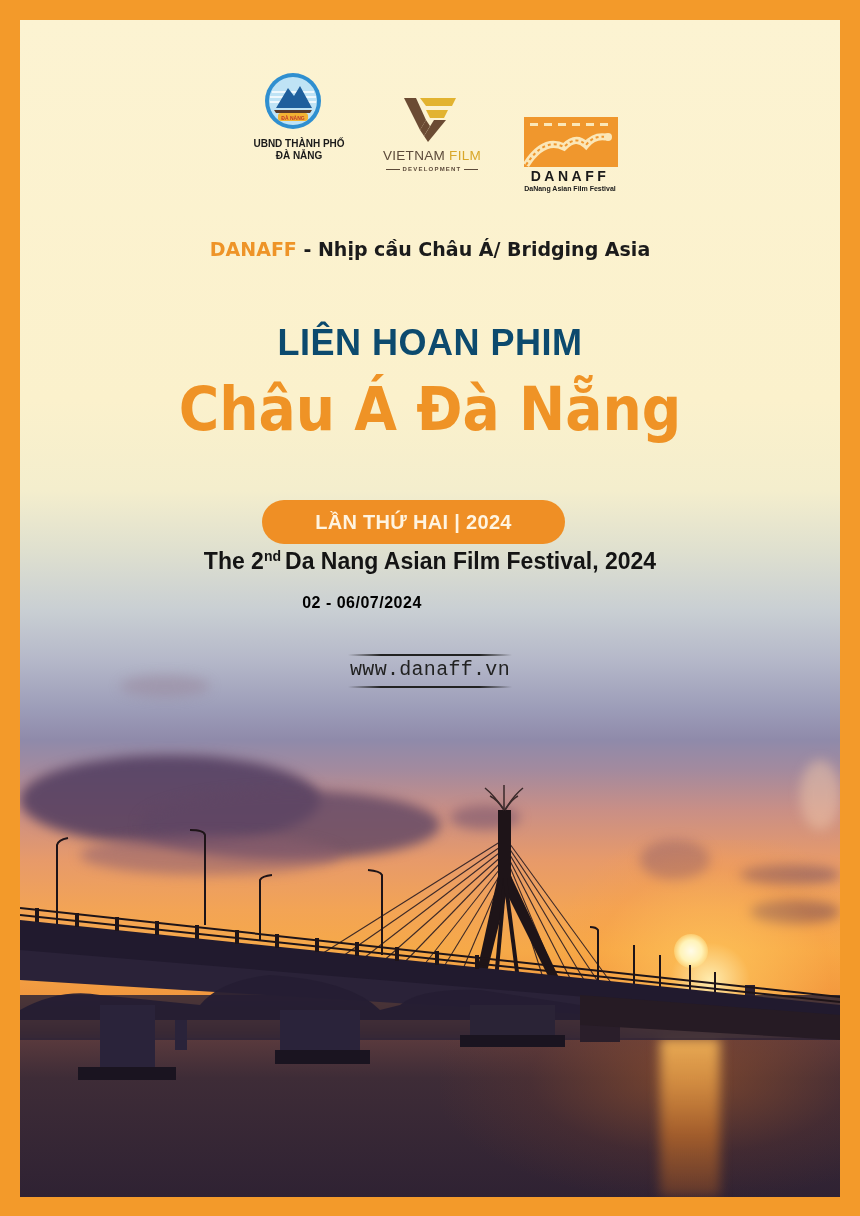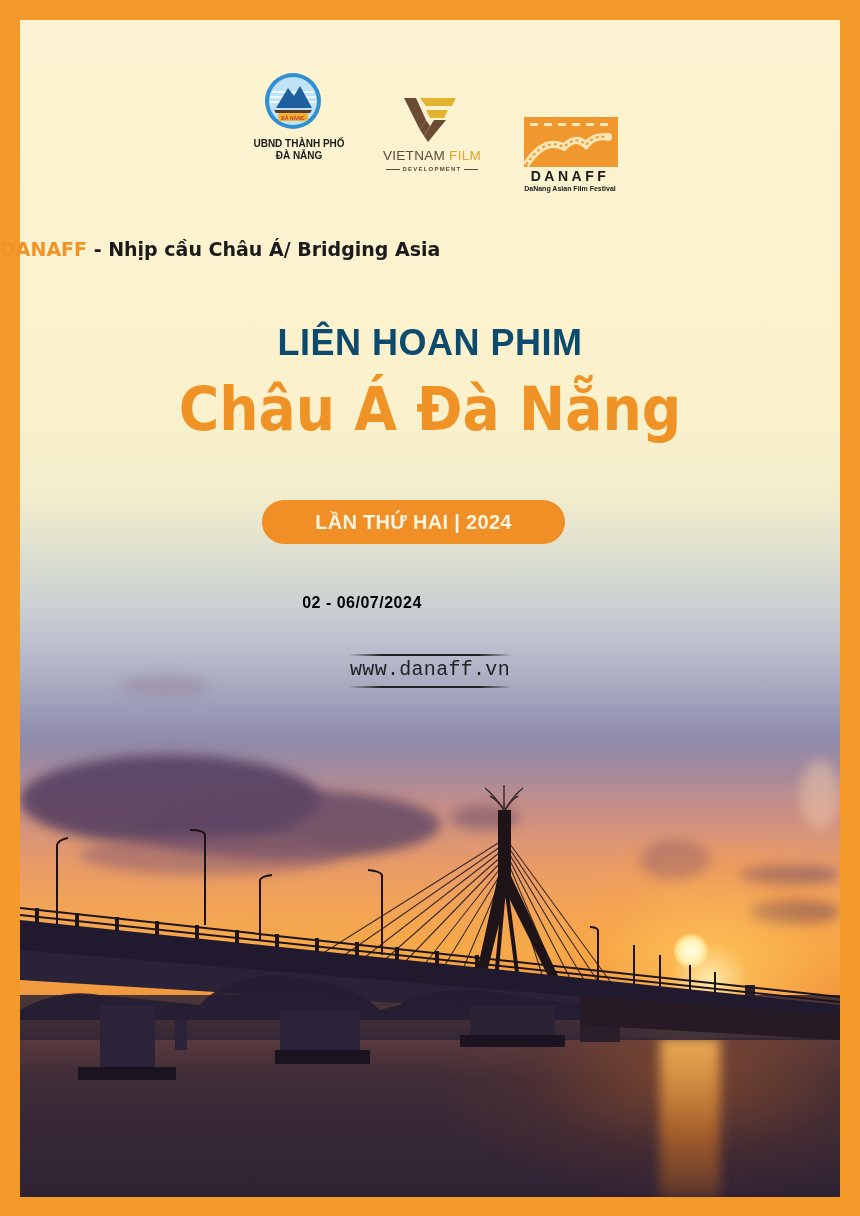--- a/index.html
+++ b/index.html
@@ -58,21 +58,21 @@
   .logo-text { position: absolute; font-family: "Liberation Sans", sans-serif; text-align: center; }
   .ubnd-label { left: 234px; top: 138px; width: 130px; font-size: 10px; line-height: 12px; color: #1a1a1a; font-weight: bold; }
   .vfd-name { left: 368px; top: 148px; width: 128px; font-size: 13.5px; font-weight: normal; letter-spacing: 0.3px; color: #5c4a3a; }
   .vfd-name .film { color: #d9a72a; }
   .vfd-sub { left: 380px; top: 166px; width: 104px; font-size: 6px; letter-spacing: 1.2px; color: #5c4a3a; font-weight: bold; }
   .vfd-sub::before, .vfd-sub::after { content: ""; display: inline-block; width: 14px; height: 1px; background: #5c4a3a; vertical-align: middle; margin: 0 3px; }
   .danaff-word { left: 520px; top: 168px; width: 100px; font-size: 14px; font-weight: bold; letter-spacing: 3.5px; color: #1a1a1a; }
   .danaff-sub { left: 516px; top: 185px; width: 108px; font-size: 7px; font-weight: bold; color: #1a1a1a; }
 
   .tagline {
-    position: absolute; left: 0; top: 238px; width: 860px; 
+    position: absolute; left: 0; top: 238px; width: 860px; text-align: center;
     font-family: "DejaVu Sans", sans-serif; font-size: 19px; font-weight: bold; color: #1b1b1b;
   }
   .tagline .brand { color: #ee9428; }
   .heading {
     position: absolute; left: 0; top: 322px; width: 860px; text-align: center;
     font-family: "Liberation Sans", sans-serif; font-weight: bold; font-size: 36px; color: #0c4a6e;
     letter-spacing: 0.5px;
   }
   .title {
     position: absolute; left: 0; top: 374px; width: 860px; text-align: center;
@@ -256,19 +256,20 @@
     <div class="logo-text danaff-word">DANAFF</div>
     <div class="logo-text danaff-sub">DaNang Asian Film Festival</div>
   </div>
 
   <div class="tagline"><span class="brand">DANAFF</span><span> - Nhịp cầu Châu Á/ Bridging Asia</span></div>
 
   <div class="heading">LIÊN HOAN PHIM</div>
   <div class="title">Châu Á Đà Nẵng</div>
   <div class="pill">LẦN THỨ HAI | 2024</div>
 
+  <div class="subtitle"><span>The 2</span><sup>nd</sup><span>Da Nang Asian Film Festival, 2024</span></div>
 
   <div class="dates">02 - 06/07/2024</div>
 
   <div class="url-line" style="top:654px;"></div>
   <div class="url">www.danaff.vn</div>
   <div class="url-line" style="top:686px;"></div>
 </div>
 
 </body></html>

